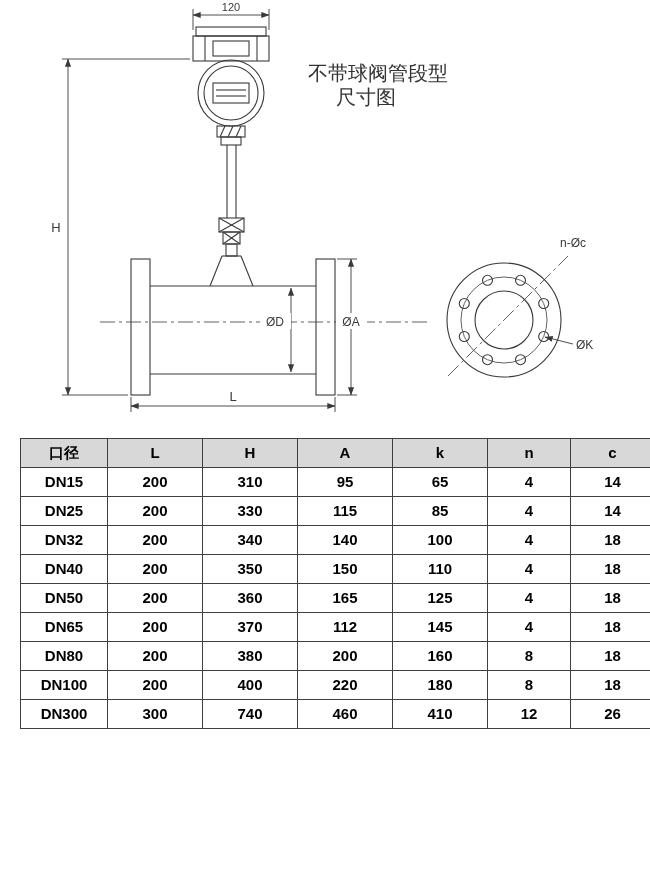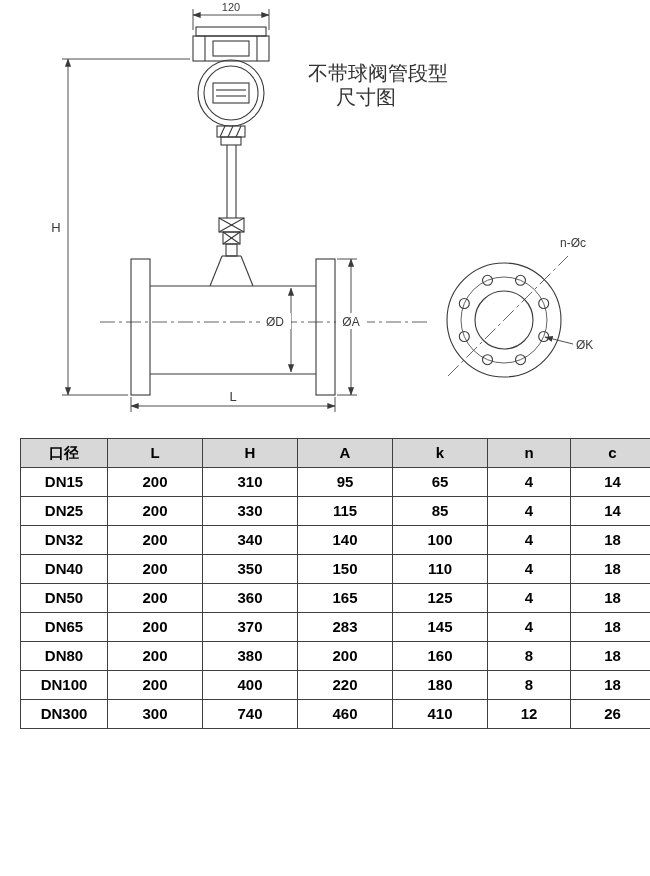--- a/index.html
+++ b/index.html
@@ -211,21 +211,21 @@
             <td>360</td>
             <td>165</td>
             <td>125</td>
             <td>4</td>
             <td>18</td>
           </tr>
           <tr>
             <td>DN65</td>
             <td>200</td>
             <td>370</td>
-            <td>283</td>
+            <td>112</td>
             <td>145</td>
             <td>4</td>
             <td>18</td>
           </tr>
           <tr>
             <td>DN80</td>
             <td>200</td>
             <td>380</td>
             <td>200</td>
             <td>160</td>

